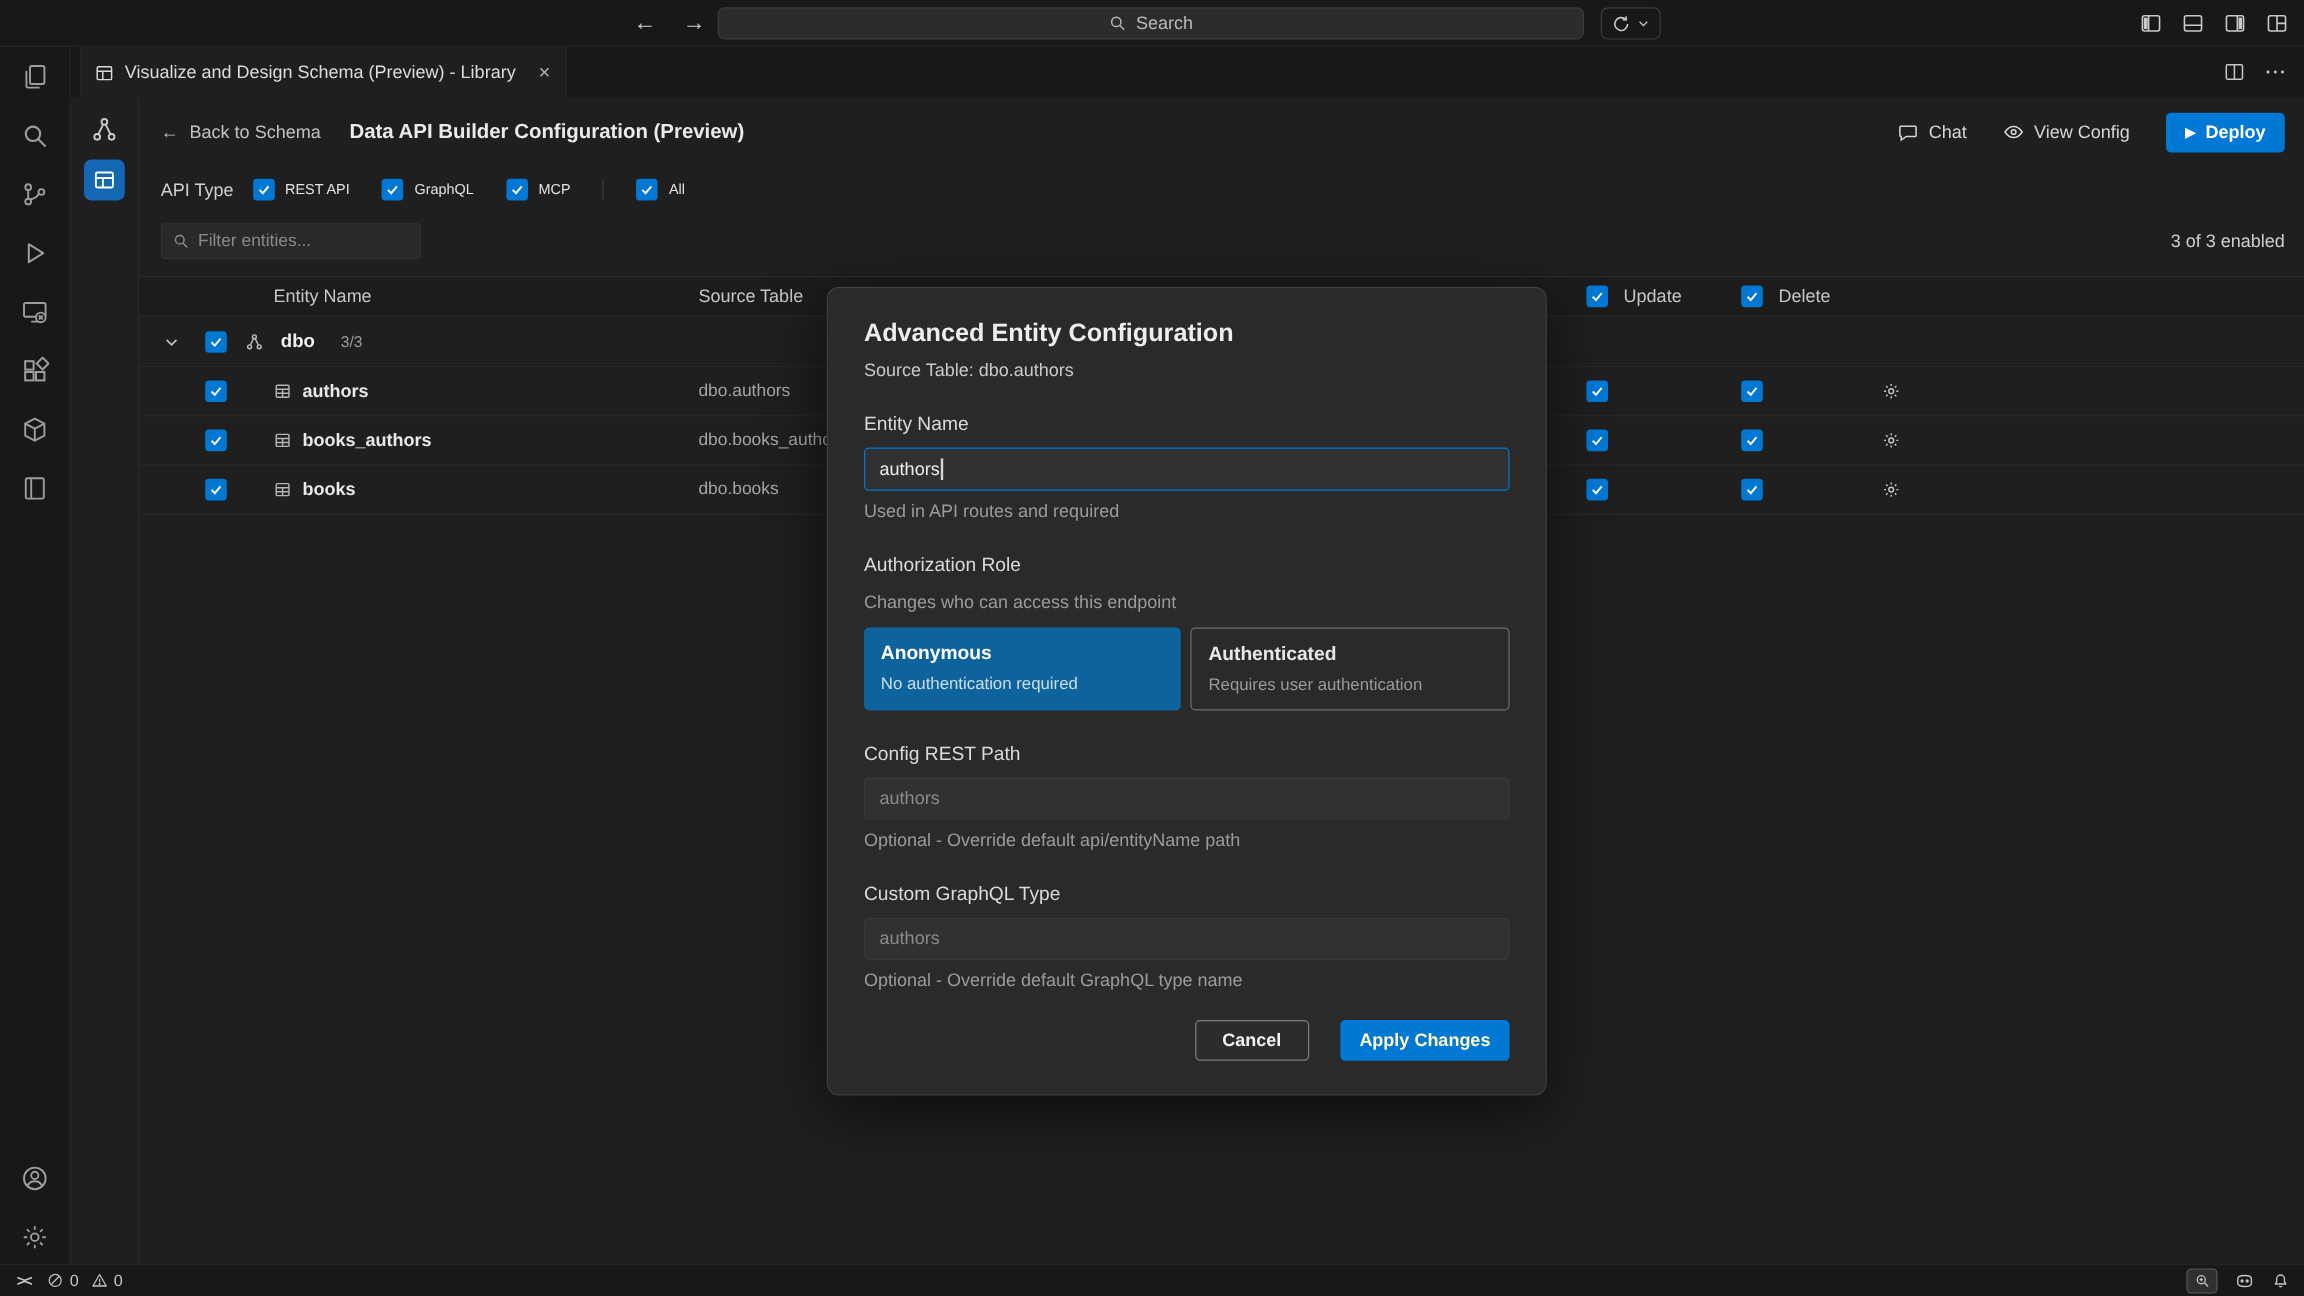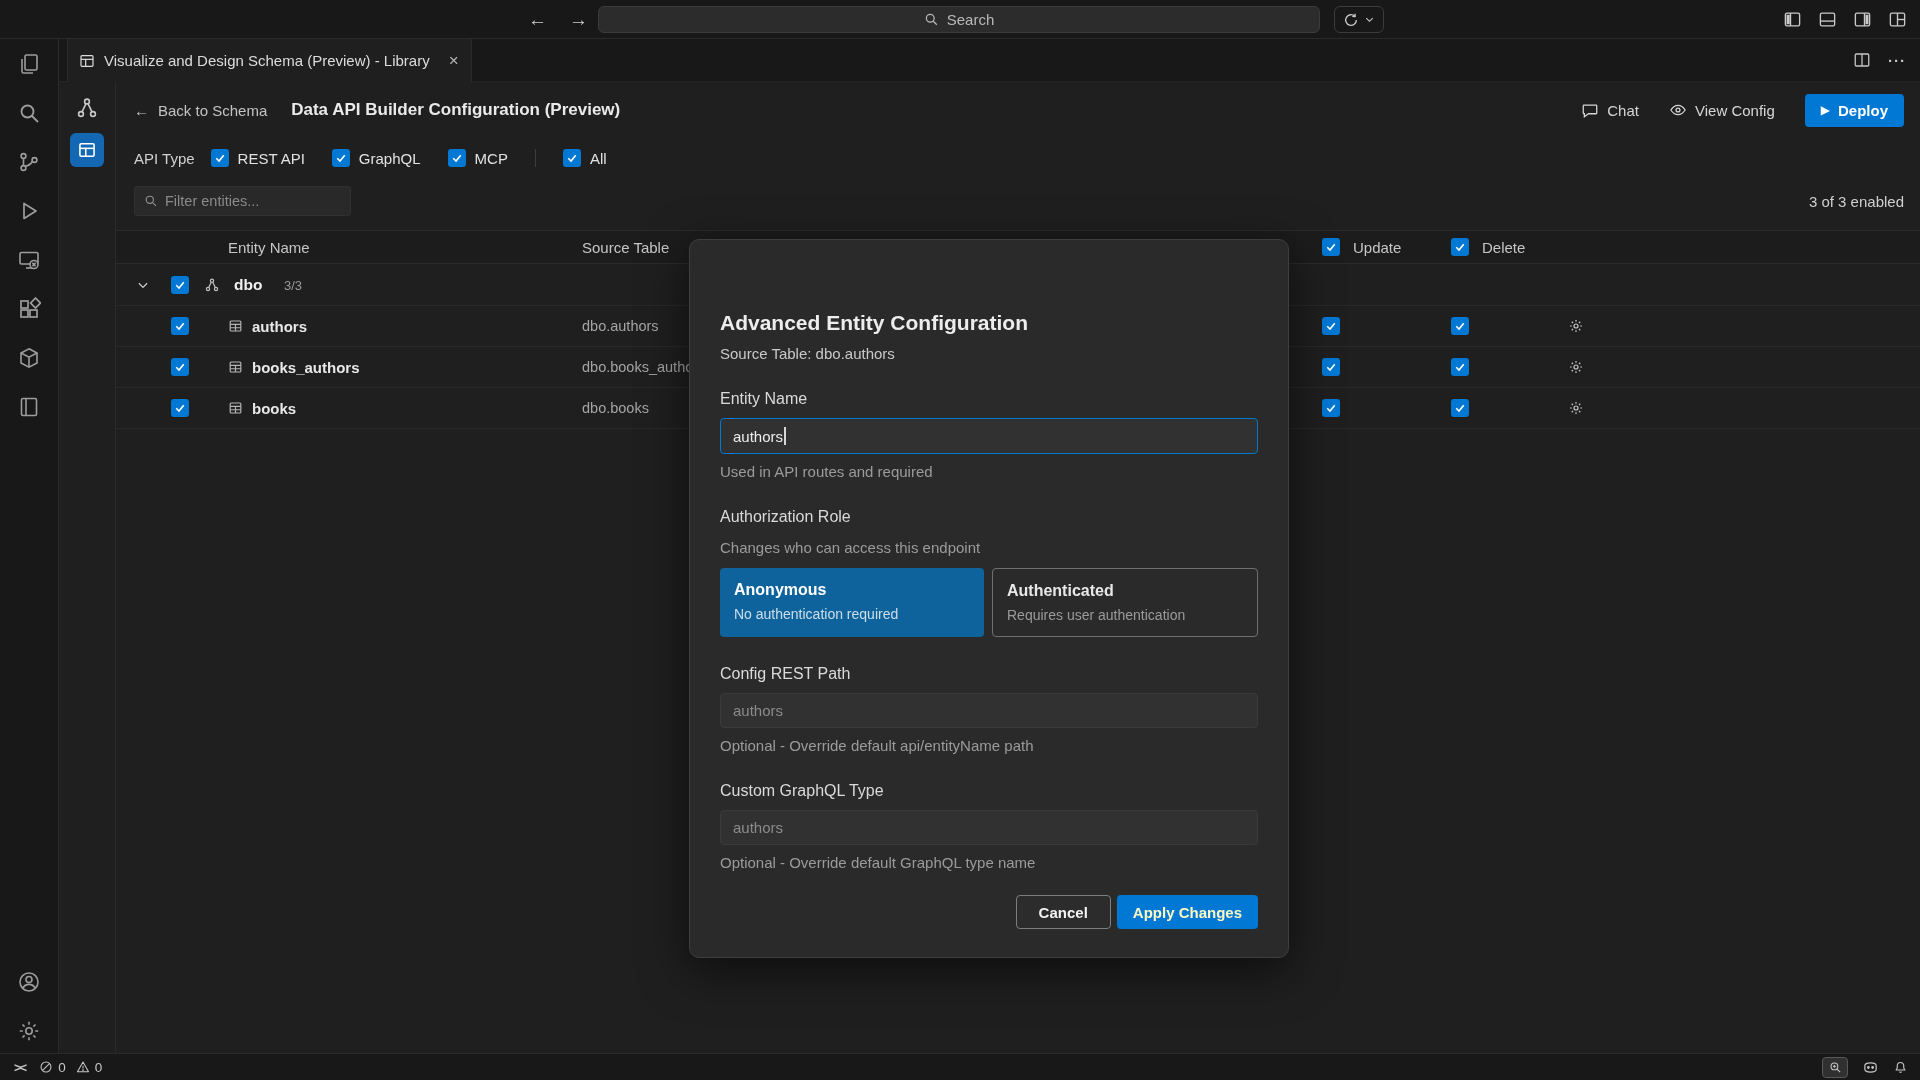--- a/index.html
+++ b/index.html
@@ -48,21 +48,21 @@
   .hdr-spacer { flex:1; }
   .hdr-btn { display:flex; align-items:center; gap:8px; color:#d6d6d6; font-size:15px; margin-left:30px; }
   .deploy-btn { margin-left:30px; height:33px; background:#0078d4; border-radius:4px; color:#fff; font-size:15px;
     font-weight:bold; display:flex; align-items:center; gap:8px; padding:0 16px; }
   .deploy-btn .play { font-size:12px; }
 
   .filter-row { height:40px; display:flex; align-items:center; padding-left:18px; }
   .filter-label { color:#d0d0d0; font-size:15px; margin-right:16px; }
   .cb { width:18px; height:18px; background:#0078d4; border-radius:3px; display:inline-flex; align-items:center;
     justify-content:center; flex:none; }
-  .filter-opt { display:flex; align-items:center; gap:9px; margin-right:27px; color:#e2e2e2; font-size:15px; }
+  .filter-opt { display:flex; align-items:center; gap:9px; margin-right:27px; color:#e2e2e2; font-size:12px; }
   .vdiv { width:1px; height:18px; background:#3d3d3d; margin-right:27px; }
 
   .search-row { display:flex; align-items:center; padding:8px 16px 10px 18px; }
   .filter-input { width:217px; height:30px; background:#292929; border:1px solid #313131; border-radius:3px;
     display:flex; align-items:center; gap:7px; padding:0 9px; color:#8f8f8f; }
   .filter-input input { flex:1; min-width:0; background:transparent; border:none; outline:none; color:#cccccc;
     font-size:14.5px; font-family:inherit; }
   .filter-input input::placeholder { color:#8a8a8a; }
   .enabled-count { margin-left:auto; font-size:15px; color:#cfcfcf; }
 
@@ -76,41 +76,41 @@
   .cellL { position:absolute; top:50%; transform:translateY(-50%); white-space:nowrap; }
   .ent-name { font-weight:bold; color:#e8e8e8; font-size:15px; }
   .src-name { color:#a5a5a5; font-size:14.5px; }
   .grp-name { font-weight:bold; color:#f0f0f0; font-size:15.5px; }
   .grp-count { color:#9a9a9a; font-size:13px; }
   .hdr-lbl { font-size:15px; color:#c6c6c6; }
 
   
   .modal { position:fixed; left:689px; top:239px; width:600px; background:#2a2a2b; border:1px solid #3e3e3e;
     border-radius:10px; box-shadow:0 12px 48px rgba(0,0,0,.6); padding:26px 30px 28px; z-index:100; }
-  .modal h1 { font-size:21px; font-weight:bold; color:#ededed;margin-top:45px; }
+  .modal h1 { font-size:21px; font-weight:bold; color:#ededed; }
   .modal .src { margin-top:10px; font-size:15px; color:#c9c9c9; }
   .m-label { margin-top:28px; font-size:16px; color:#dadada; }
   .m-help { margin-top:9px; font-size:15px; color:#9b9b9b; }
   .faux-input { margin-top:10px; height:36px; background:#313131; border:1px solid #0078d4; border-radius:4px;
     display:flex; align-items:center; padding:0 12px; color:#ececec; font-size:15px; }
   .caret { width:1.5px; height:18px; background:#d7d7d7; margin-left:1px; }
   .m-input { margin-top:10px; width:100%; height:35px; background:#313131; border:1px solid #3a3a3a; border-radius:4px;
     padding:0 12px; color:#dddddd; font-size:15px; font-family:inherit; outline:none; }
   .m-input::placeholder { color:#8b8b8b; }
   .cards { display:flex; gap:8px; margin-top:12px; }
   .card { flex:1; border-radius:4px; padding:13px 14px; display:flex; flex-direction:column; gap:7px; }
   .card .c-title { font-size:16px; font-weight:bold; }
   .card .c-desc { font-size:14px; }
   .card.selected { background:#0e639c; }
   .card.selected .c-title { color:#ffffff; }
   .card.selected .c-desc { color:rgba(255,255,255,.78); }
   .card.plain { border:1px solid #6f6f6f; }
   .card.plain .c-title { color:#e8e8e8; }
   .card.plain .c-desc { color:#9b9b9b; }
-  .m-footer { display:flex; justify-content:flex-end; gap:6px; margin-top:24px; }
+  .m-footer { display:flex; justify-content:flex-end; gap:26px; margin-top:24px; }
   .btn-cancel { height:34px; padding:0 22px; background:#2c2c2c; border:1px solid #7d7d7d; border-radius:4px;
     color:#f2f2f2; font-size:15px; font-weight:bold; display:flex; align-items:center; }
   .btn-apply { height:34px; padding:0 16px; background:#0078d4; border-radius:4px; color:#fef9c3; font-size:15px;
     font-weight:bold; display:flex; align-items:center; }
 
   
   .statusbar { height:27px; background:#181818; border-top:1px solid #2a2a2a; display:flex; align-items:center;
     padding:0 12px 0 14px; gap:14px; color:#c5c5c5; font-size:13.5px; }
   .sb-group { display:flex; align-items:center; gap:5px; }
   .sb-spacer { flex:1; }

